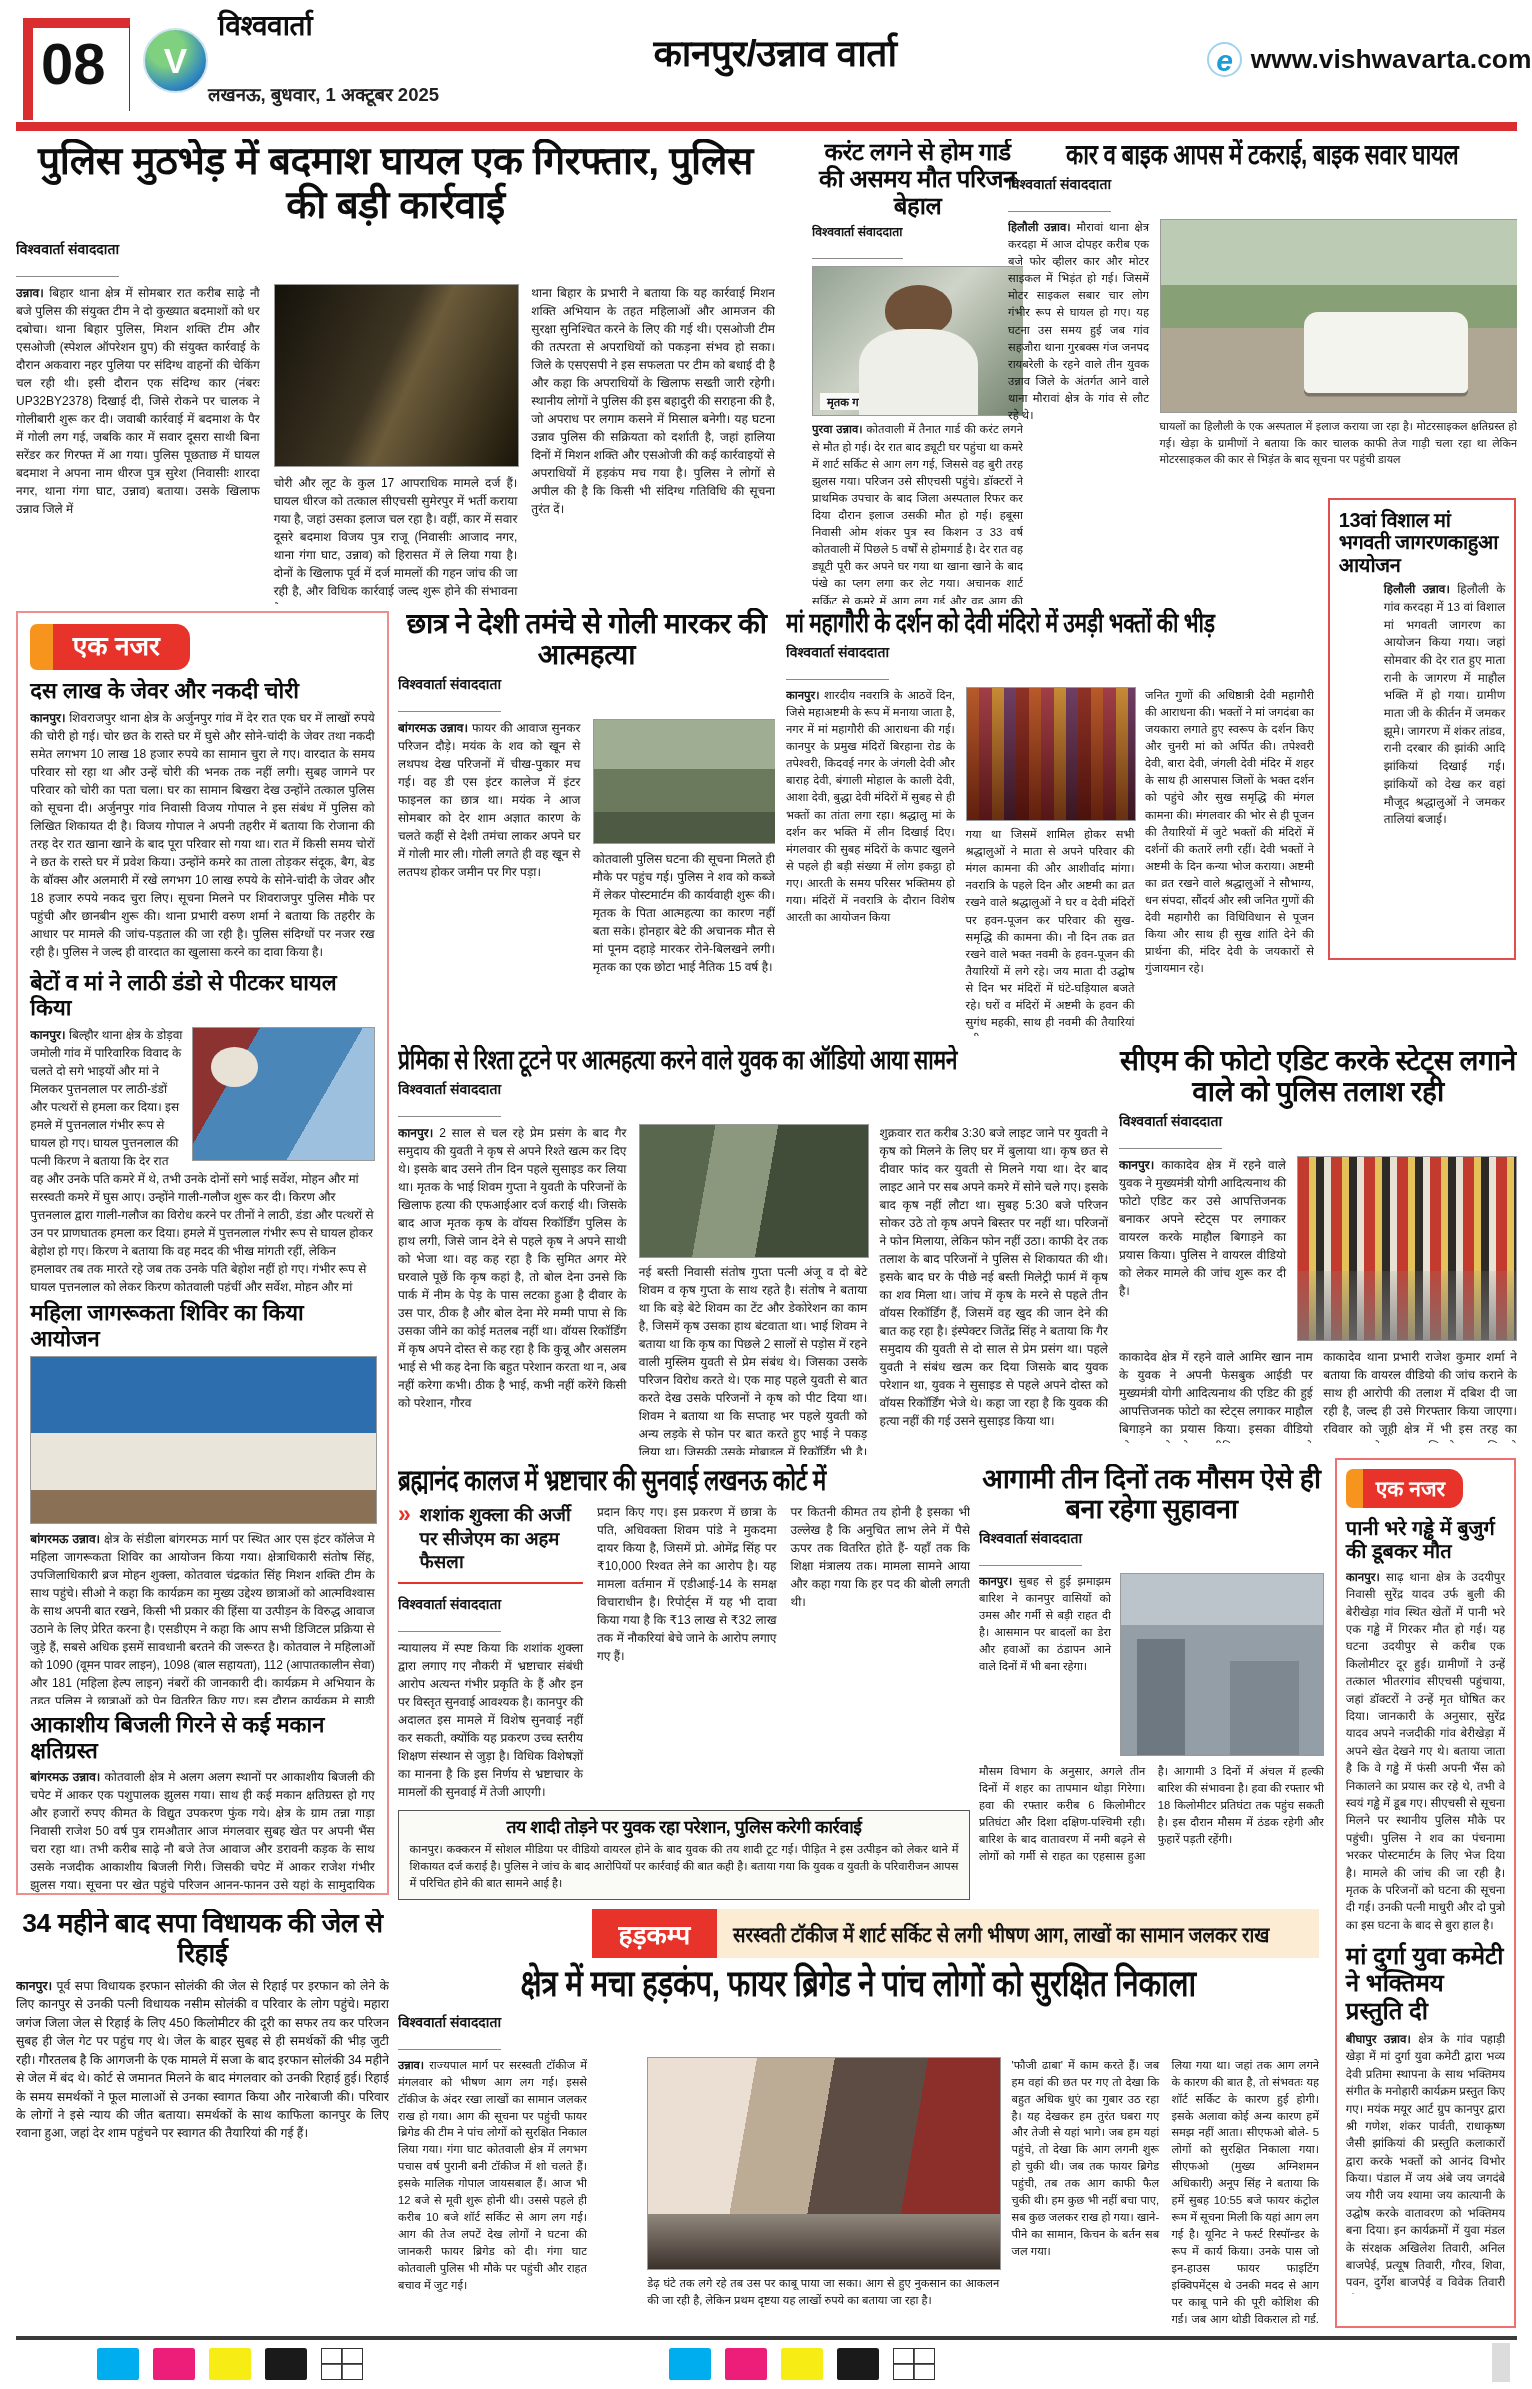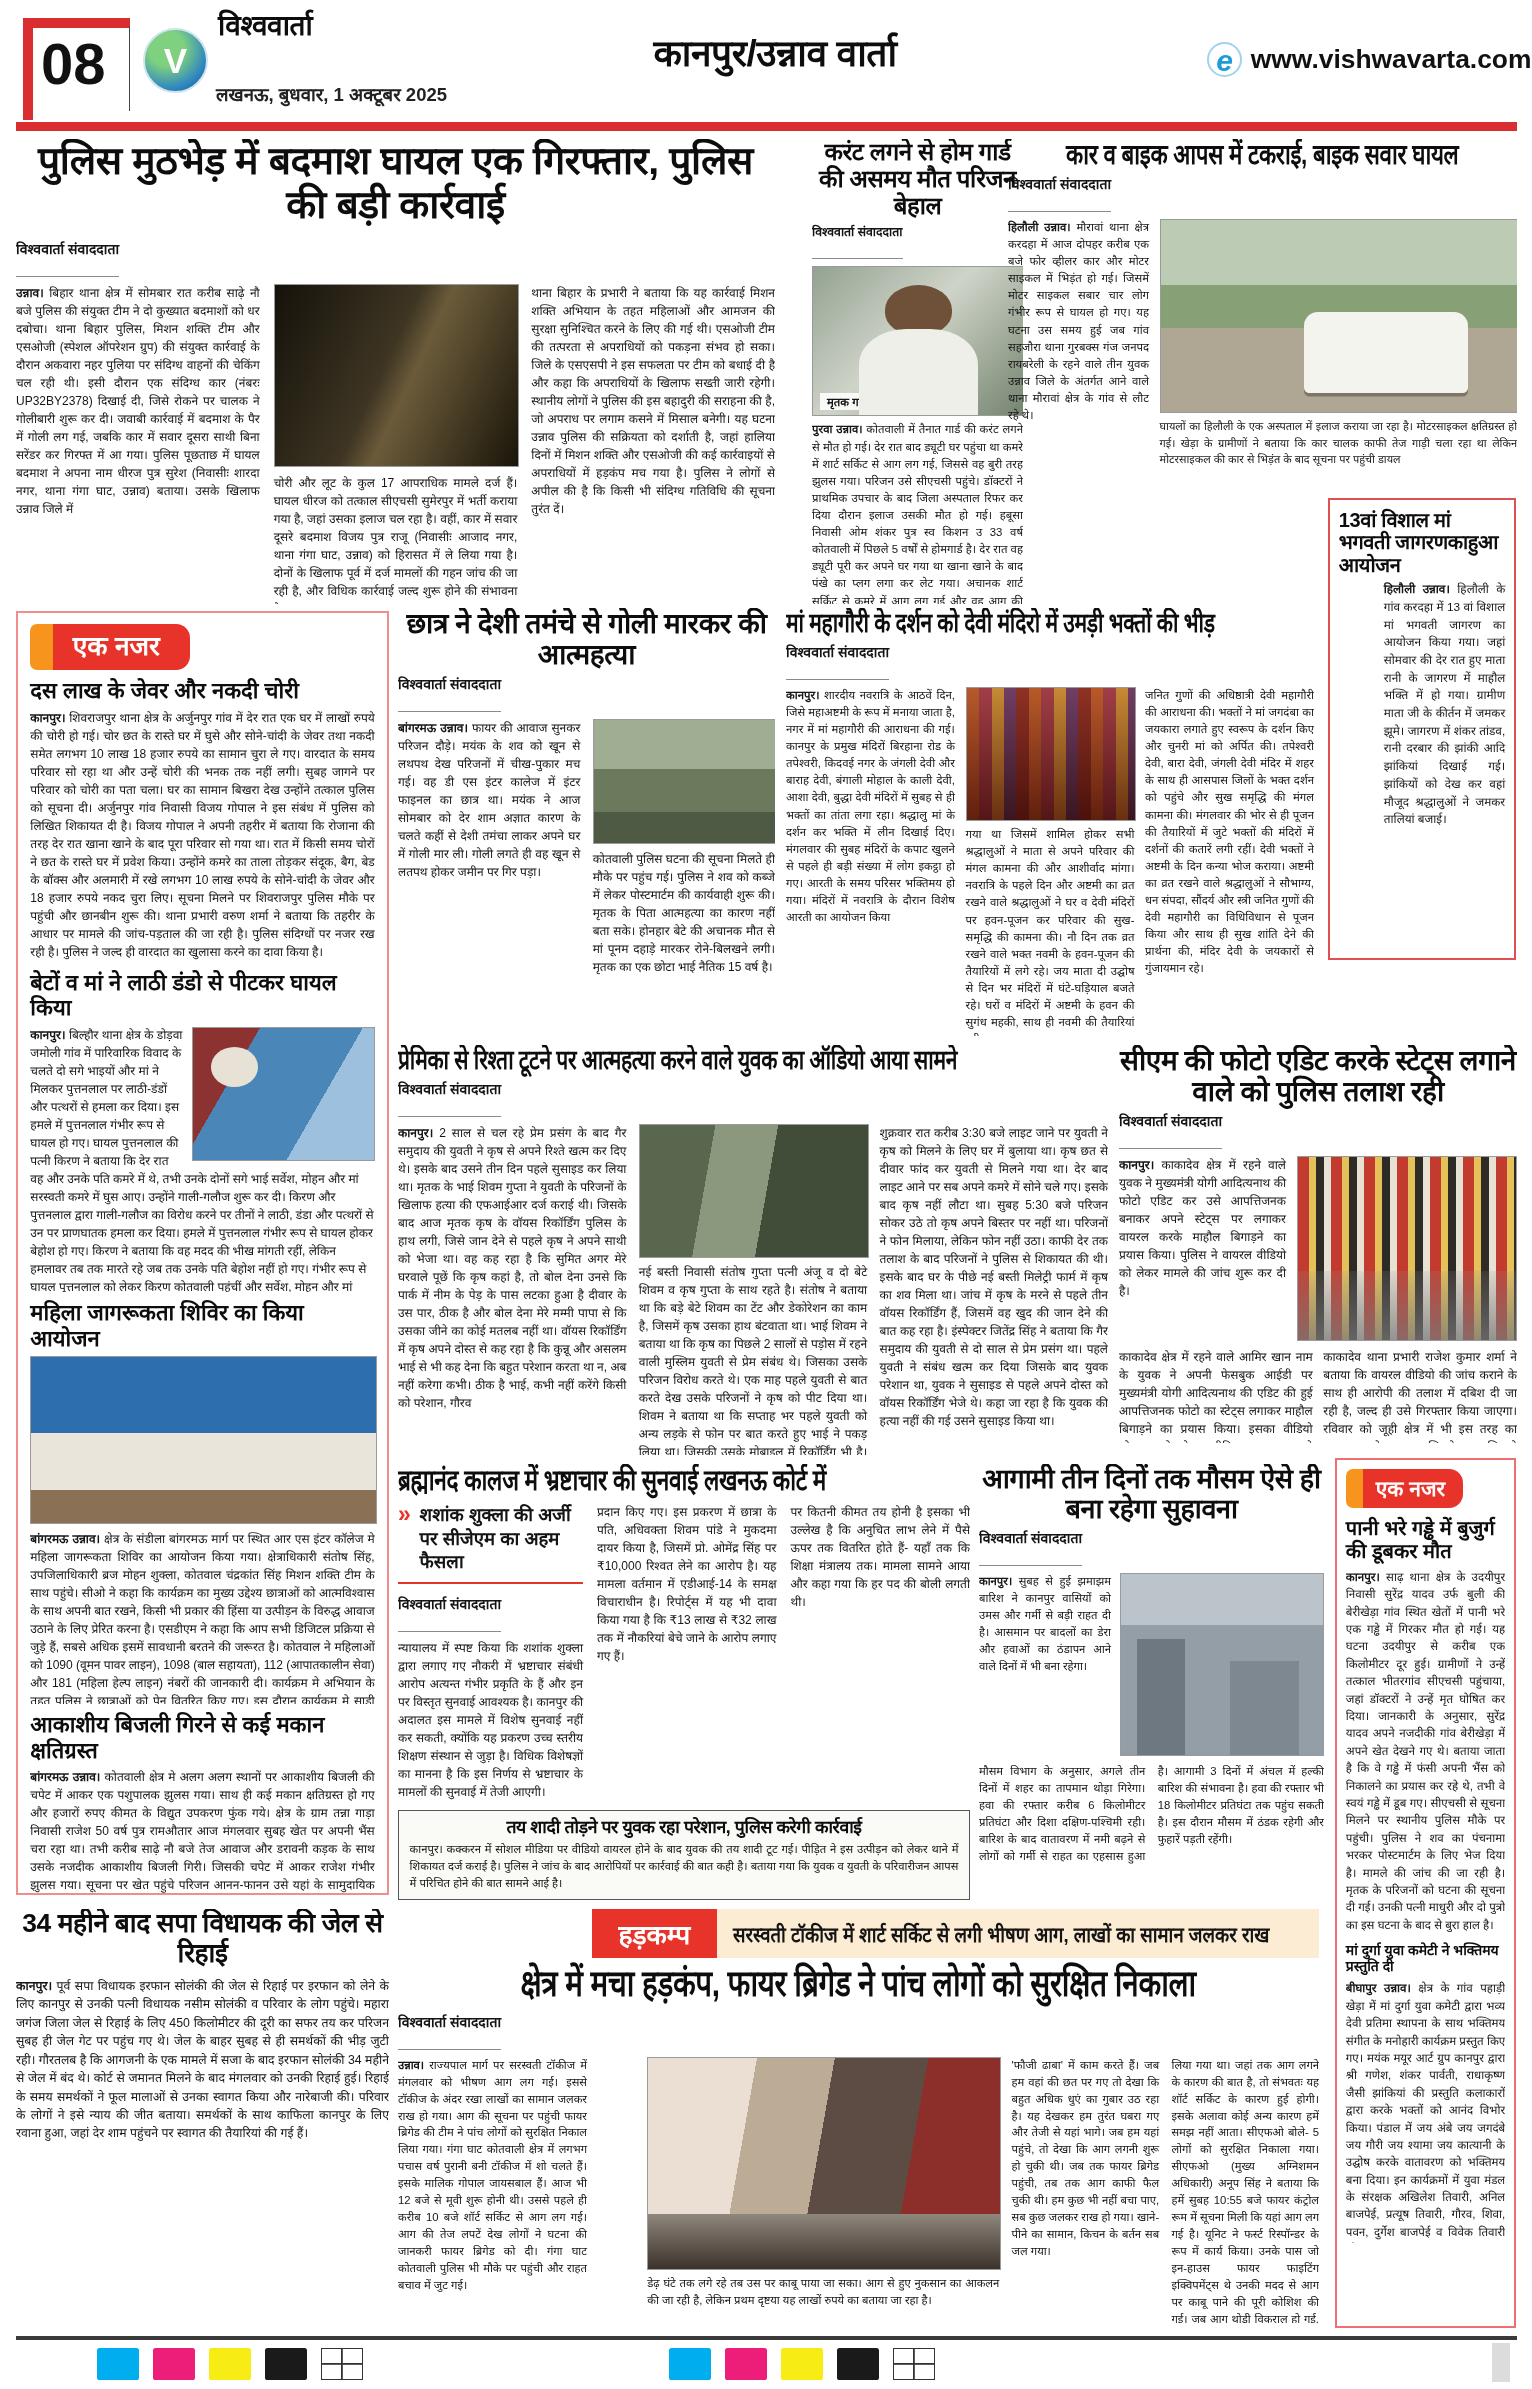--- a/index.html
+++ b/index.html
@@ -74,21 +74,21 @@
 <body>
 
 <div id="page">
 
   <div class="abs" style="left:0;top:0;width:1532px;height:122px;">
     <div class="abs" style="left:23px;top:17.6px;width:97px;height:92px;border-top:10.6px solid #d92d2f;border-left:10.6px solid #d92d2f;"></div>
     <div class="abs" style="left:41px;top:30px;font-size:58px;font-weight:800;color:#111;">08</div>
     <div class="abs vr" style="left:129px;top:26.4px;height:85px;"></div>
     <div class="abs logo" style="left:143px;top:28px;">V</div>
     <div class="abs headline" style="left:218px;top:10px;font-size:28px;">विश्ववार्ता</div>
-    <div class="abs" style="left:216px;top:81px;font-size:18.5px;font-weight:700;color:#222;">लखनऊ,   बुधवार, 1 अक्टूबर 2025</div>
+    <div class="abs" style="left:208px;top:81px;font-size:18.5px;font-weight:700;color:#222;">लखनऊ,   बुधवार, 1 अक्टूबर 2025</div>
     <div class="abs headline hl-c" style="left:546px;top:33px;width:458px;font-size:37px;">कानपुर/उन्नाव वार्ता</div>
     <div class="abs" style="left:1207px;top:42px;display:flex;align-items:center;">
       <span class="ie">e</span>
       <span style="font-size:26.4px;font-weight:800;color:#111;">www.vishwavarta.com</span>
     </div>
     <div class="abs" style="left:16px;top:122px;width:1501px;height:8.8px;background:#d92d2f;"></div>
   </div>
 
   <div class="abs" style="left:16px;top:139px;width:759px;height:465px;overflow:hidden;">
     <div class="headline hl-c" style="font-size:39px;">पुलिस मुठभेड़ में बदमाश घायल एक गिरफ्तार, पुलिस की बड़ी कार्रवाई</div>
@@ -279,21 +279,21 @@
   <div class="abs ek-box" style="left:1335px;top:1458px;width:181px;height:870px;border-color:#ef7070;padding:8.8px;overflow:hidden;">
     <div class="ek-tab" style="height:39px;">
       <div class="or" style="width:17.6px;"></div>
       <div class="rd" style="font-size:21px;padding:5.3px 17.6px 0 12.3px;">एक नजर</div>
     </div>
     <div class="ek-head" style="font-size:20px;">पानी भरे गड्ढे में बुजुर्ग की डूबकर मौत</div>
     <div class="body ek-body" style="max-height:493px;font-size:11.6px;">
       <span class="dl">कानपुर।</span>
       <span>साढ़ थाना क्षेत्र के उदयीपुर निवासी सुरेंद्र यादव उर्फ बुली की बेरीखेड़ा गांव स्थित खेतों में पानी भरे एक गड्ढे में गिरकर मौत हो गई। यह घटना उदयीपुर से करीब एक किलोमीटर दूर हुई। ग्रामीणों ने उन्हें तत्काल भीतरगांव सीएचसी पहुंचाया, जहां डॉक्टरों ने उन्हें मृत घोषित कर दिया। जानकारी के अनुसार, सुरेंद्र यादव अपने नजदीकी गांव बेरीखेड़ा में अपने खेत देखने गए थे। बताया जाता है कि वे गड्ढे में फंसी अपनी भैंस को निकालने का प्रयास कर रहे थे, तभी वे स्वयं गड्ढे में डूब गए। सीएचसी से सूचना मिलने पर स्थानीय पुलिस मौके पर पहुंची। पुलिस ने शव का पंचनामा भरकर पोस्टमार्टम के लिए भेज दिया है। मामले की जांच की जा रही है। मृतक के परिजनों को घटना की सूचना दी गई। उनकी पत्नी माधुरी और दो पुत्रो का इस घटना के बाद से बुरा हाल है।</span>
     </div>
-    <div class="ek-head" style="font-size:14px;">मां दुर्गा युवा कमेटी ने भक्तिमय प्रस्तुति दी</div>
+    <div class="ek-head" style="font-size:24px;">मां दुर्गा युवा कमेटी ने भक्तिमय प्रस्तुति दी</div>
     <div class="body ek-body" style="max-height:264px;font-size:11.6px;">
       <span class="dl">बीघापुर उन्नाव।</span>
       <span>क्षेत्र के गांव पहाड़ी खेड़ा में मां दुर्गा युवा कमेटी द्वारा भव्य देवी प्रतिमा स्थापना के साथ भक्तिमय संगीत के मनोहारी कार्यक्रम प्रस्तुत किए गए। मयंक मयूर आर्ट ग्रुप कानपुर द्वारा श्री गणेश, शंकर पार्वती, राधाकृष्ण जैसी झांकियां की प्रस्तुति कलाकारों द्वारा करके भक्तों को आनंद विभोर किया। पंडाल में जय अंबे जय जगदंबे जय गौरी जय श्यामा जय कात्यानी के उद्घोष करके वातावरण को भक्तिमय बना दिया। इन कार्यक्रमों में युवा मंडल के संरक्षक अखिलेश तिवारी, अनिल बाजपेई, प्रत्यूष तिवारी, गौरव, शिवा, पवन, दुर्गेश बाजपेई व विवेक तिवारी रहे।</span>
     </div>
   </div>
 
   <div class="abs" style="left:16px;top:1909px;width:373px;height:440px;overflow:hidden;">
     <div class="headline hl-c" style="font-size:26.4px;">34 महीने बाद सपा विधायक की जेल से रिहाई</div>
     <div class="body" style="margin-top:8.8px;font-size:12.3px;">
       <span class="dl">कानपुर।</span>

